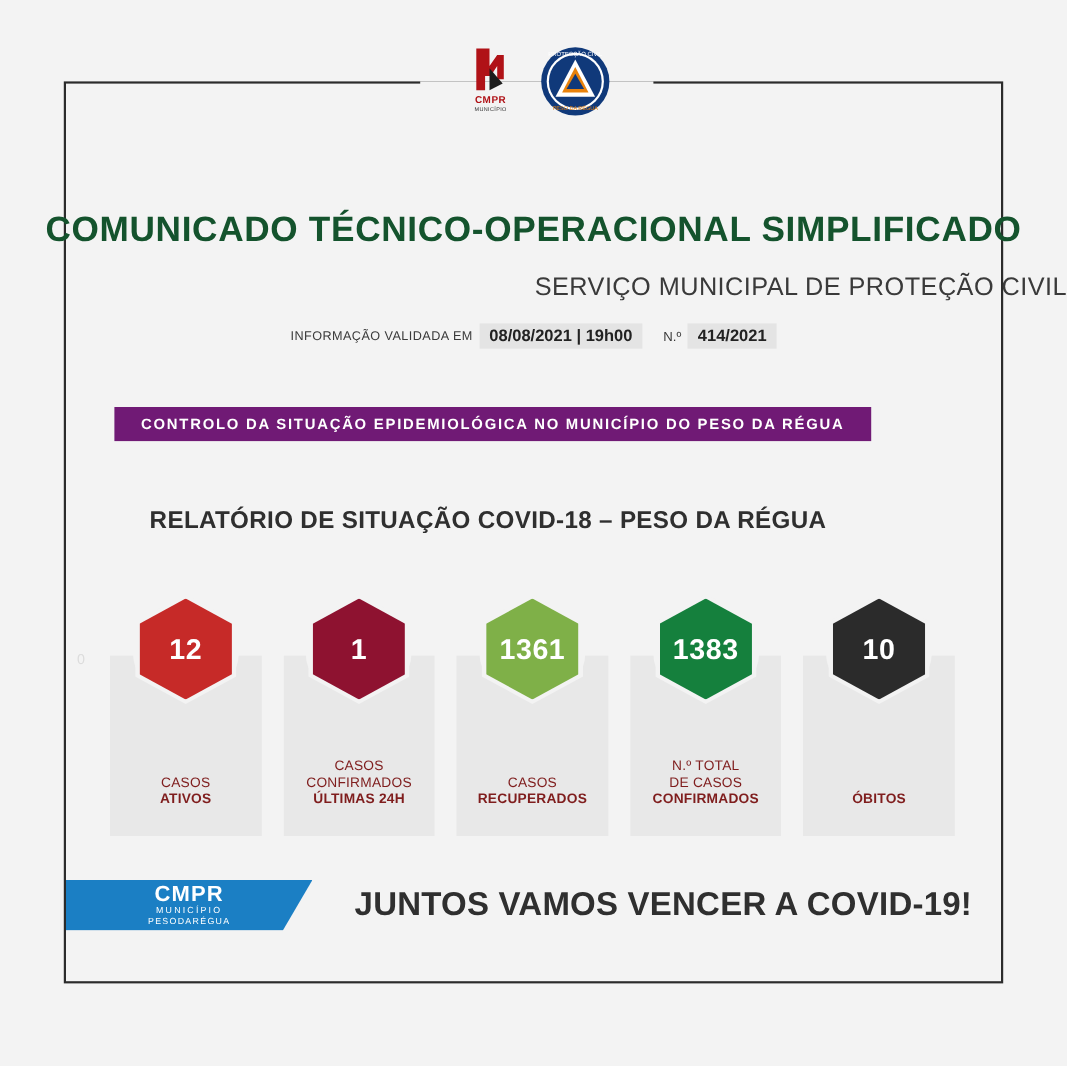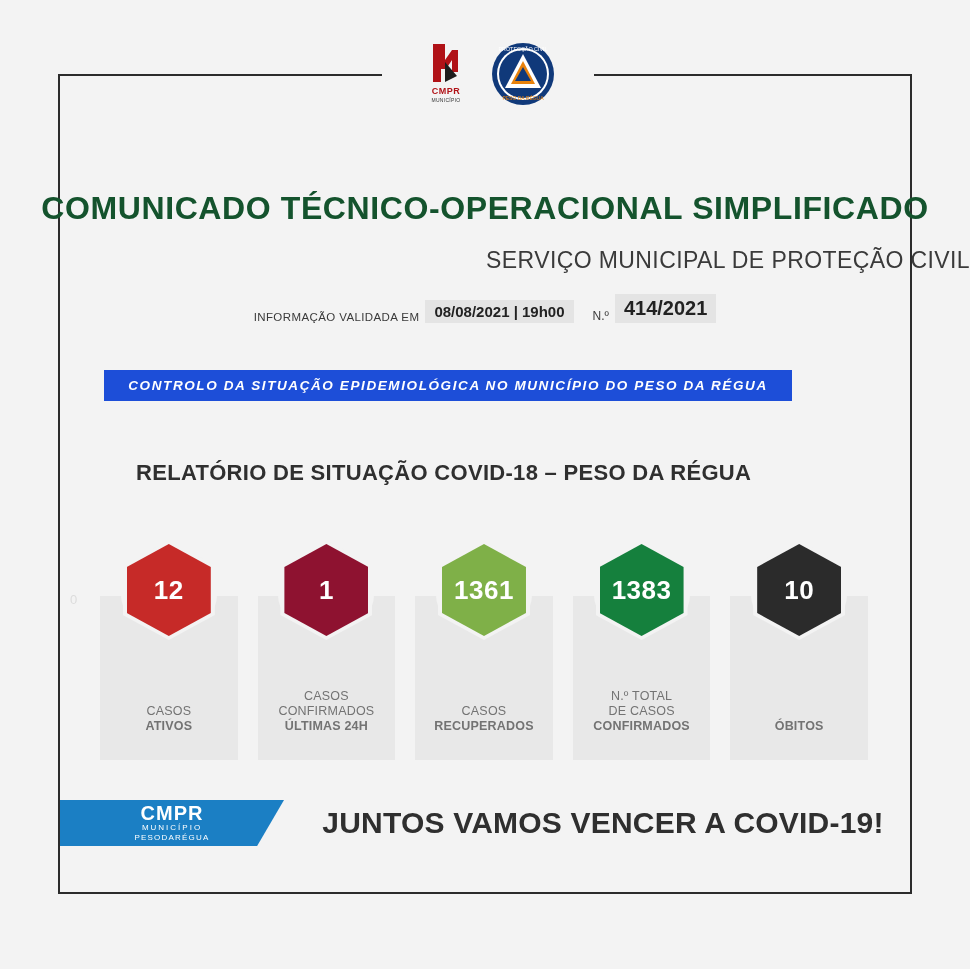--- a/index.html
+++ b/index.html
@@ -118,21 +118,21 @@
     letter-spacing: .4px;
   }
 
   .valid-row {
     position: absolute;
     top: 294px;
     left: 0;
     right: 0;
     display: flex;
     justify-content: center;
-    align-items: flex-end;
+    align-items: center;
     gap: 6px;
     font-size: 12px;
     color: #3a3a3a;
   }
   .valid-label {
     letter-spacing: .4px;
     font-size: 11.5px;
   }
   .valid-chip {
     background: #e4e4e4;
@@ -141,41 +141,40 @@
     font-weight: bold;
     color: #222;
   }
   .num-label {
     font-size: 12px;
     margin-left: 13px;
   }
   .num-chip {
     background: #e4e4e4;
     padding: 3px 9px;
-    font-size: 20px;
+    font-size: 15px;
     font-weight: bold;
     color: #222;
   }
 
   
   .red-band {
     position: absolute;
     top: 370px;
     left: 104px;
     width: 688px;
     height: 31px;
-    background: #1d4ed8;
+    background: #701a75;
     color: #fff;
     display: flex;
     align-items: center;
     justify-content: center;
     font-size: 13.5px;
     font-weight: bold;
     letter-spacing: 1.6px;
-    font-style: italic;
   }
 
   .report-title {
     position: absolute;
     top: 460px;
     left: 136px;
     font-size: 22px;
     font-weight: bold;
     color: #2f2f2f;
     letter-spacing: .3px;
@@ -234,21 +233,21 @@
     transform: translateX(-50%);
     width: 92px;
     height: 100px;
     clip-path: polygon(50% 0%, 100% 25%, 100% 75%, 50% 100%, 0% 75%, 0% 25%);
     background: #f3f3f3;
   }
   .stat-label {
     text-align: center;
     font-size: 12.5px;
     line-height: 15px;
-    color: #737373;
+    color: #7f1d1d;
     letter-spacing: .2px;
   }
   .stat-label b {
     font-weight: bold;
   }
 
   .zero-mark {
     position: absolute;
     left: 70px;
     top: 592px;

